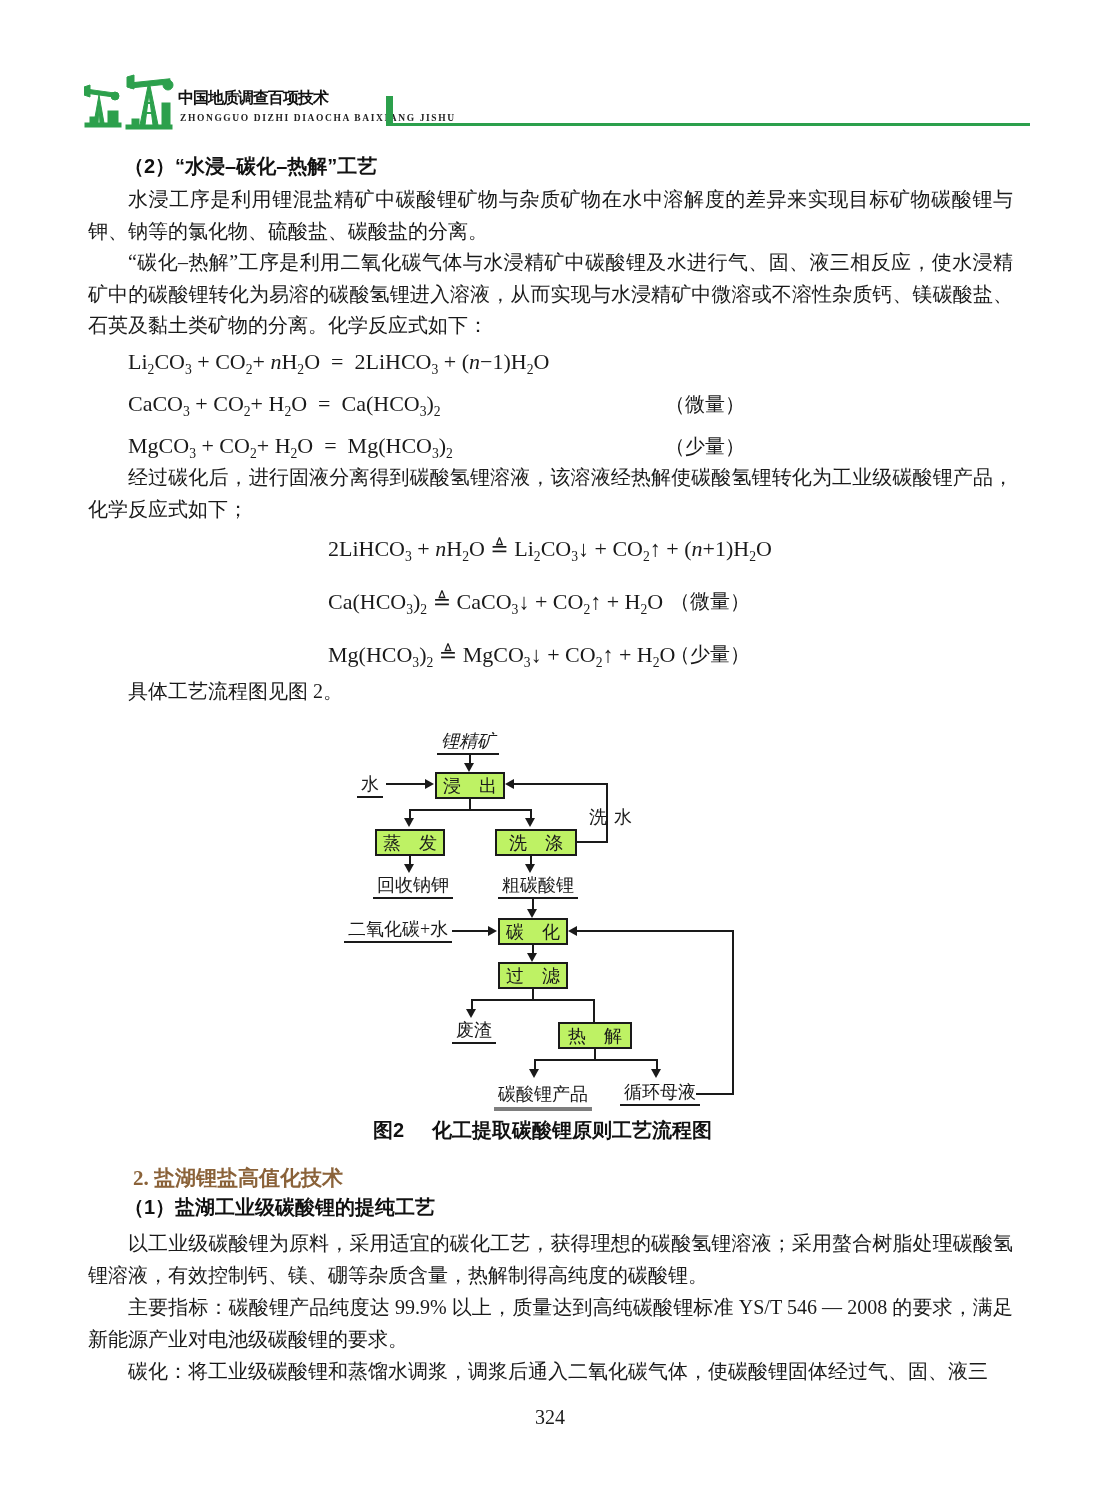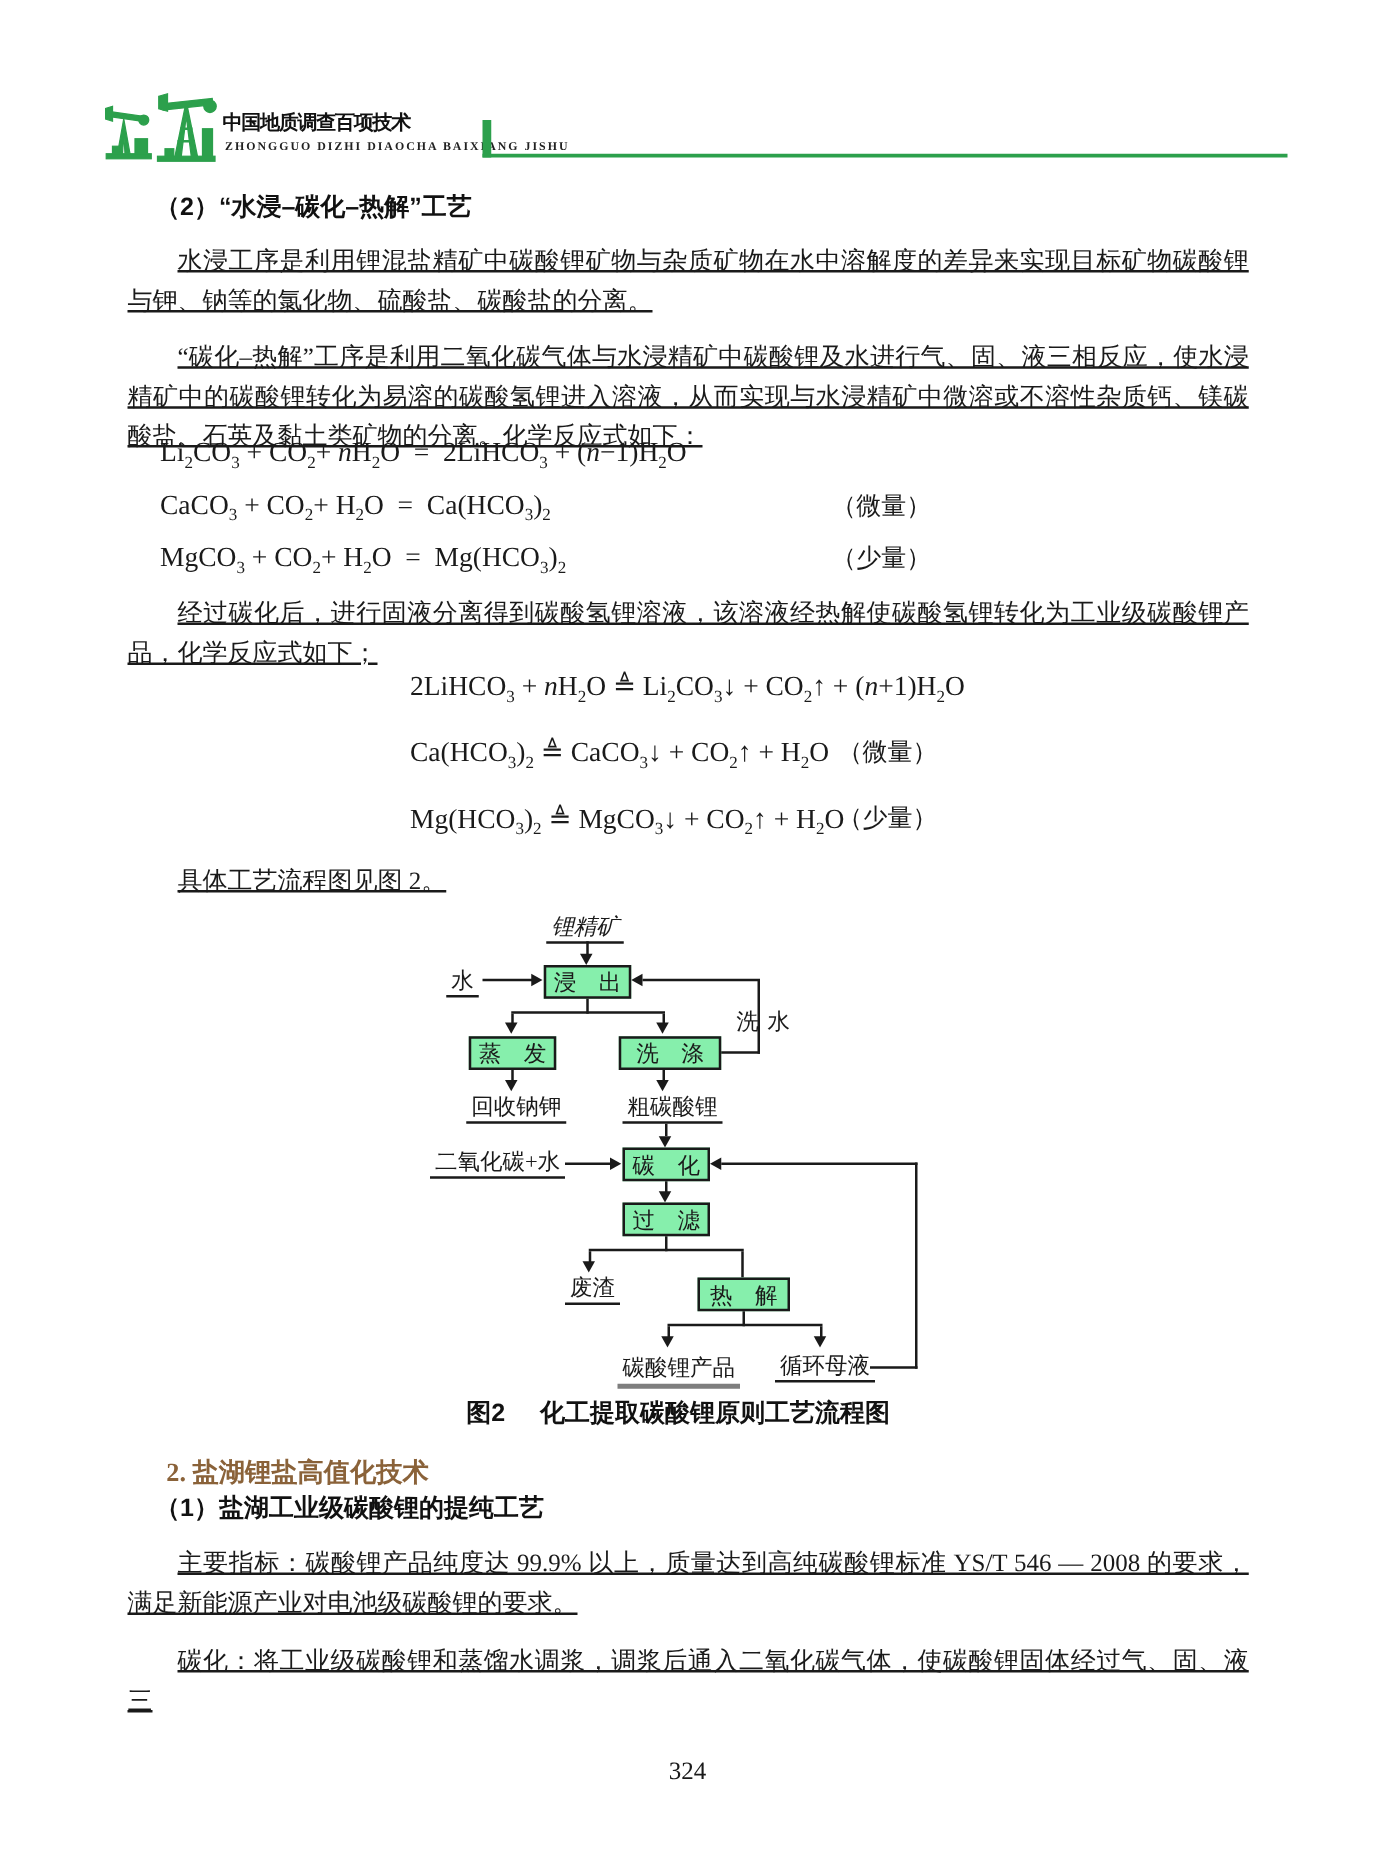--- a/index.html
+++ b/index.html
@@ -21,21 +21,21 @@
   .brand-sub {
     position:absolute; left:180px; top:113px;
     font-family:"Liberation Serif","DejaVu Serif",serif;
     font-weight:bold; font-size:9.5px; letter-spacing:1.6px; color:#222; white-space:nowrap;
   }
   .accent-bar  { position:absolute; left:386px; top:96px;  width:7px;  height:30px; }
   .accent-rule { position:absolute; left:386px; top:123px; width:644px; height:3px; }
 
   
   .text-col { position:absolute; left:88px; width:925px; font-size:20px; line-height:31.5px; text-align:justify; }
-  .text-col p { margin:14px; text-indent:2em;text-decoration:underline; }
+  .text-col p { margin:0; text-indent:2em; }
   h2,h3 { margin:0; font-family:"Liberation Sans","DejaVu Sans",sans-serif; }
   .h-sub   { font-size:20px; line-height:27px; padding-left:36px; font-weight:bold; color:#111; margin-bottom:4px; }
   .h-brown { font-family:"Liberation Serif","DejaVu Serif",serif; font-size:21px; line-height:28px; padding-left:45px; font-weight:bold; margin-bottom:2px; }
   .blk-bottom { line-height:32px; }
   .blk-bottom .h-sub { margin-bottom:6px; margin-top:2px; }
 
   
   .eq-block { position:absolute; font-size:22px; }
   .eq-row { position:relative; display:flex; align-items:center; }
   .eq-block.set1 .eq-row { height:42px; }
@@ -44,21 +44,21 @@
   .formula sub { font-size:0.62em; line-height:0; }
   .formula i { font-style:italic; }
   .eq-note { position:absolute; font-size:20px; white-space:nowrap; }
   .eq-block.set1 .eq-note { left:537px; }
   .eq-block.set2 .eq-note { left:342px; }
 
   
   .flowchart { position:absolute; left:340px; top:723px; width:405px; height:394px;
                font-size:18px; line-height:20px; }
   .fc-box {
-    position:absolute; border:2px solid #1a1a1a; background:#86efac;
+    position:absolute; border:2px solid #1a1a1a; background:#bef264;
     display:flex; align-items:center; justify-content:center; white-space:nowrap;
   }
   .fc-label { position:absolute; white-space:nowrap; padding:0 4px; }
   .ul  { border-bottom:2px solid #1a1a1a; padding-bottom:2px; }
   .ul-thick { border-bottom:4px solid #7e7e7e; padding-bottom:3px; }
   .fl { position:absolute; background:#1a1a1a; }
   .ahd,.ahl,.ahr { position:absolute; width:0; height:0; }
   .ahd { border-left:5px solid transparent; border-right:5px solid transparent; border-top:9px solid #1a1a1a; }
   .ahl { border-top:5px solid transparent; border-bottom:5px solid transparent; border-right:9px solid #1a1a1a; }
   .ahr { border-top:5px solid transparent; border-bottom:5px solid transparent; border-left:9px solid #1a1a1a; }
@@ -223,18 +223,19 @@
     <div class="fl" style="left:356px; top:370px; width:38px; height:2px;"></div>
   </div>
 
   <div class="fig-caption">
     <span class="cap-label">图2</span><span>化工提取碳酸锂原则工艺流程图</span>
   </div>
 
   <section class="text-col blk-bottom" style="top:1164px;">
     <h2 class="h-brown" style="color:#8a6239;">2. 盐湖锂盐高值化技术</h2>
     <h3 class="h-sub">（1）盐湖工业级碳酸锂的提纯工艺</h3>
+    <p>以工业级碳酸锂为原料，采用适宜的碳化工艺，获得理想的碳酸氢锂溶液；采用螯合树脂处理碳酸氢锂溶液，有效控制钙、镁、硼等杂质含量，热解制得高纯度的碳酸锂。</p>
     <p>主要指标：碳酸锂产品纯度达 99.9% 以上，质量达到高纯碳酸锂标准 YS/T 546 — 2008 的要求，满足新能源产业对电池级碳酸锂的要求。</p>
     <p>碳化：将工业级碳酸锂和蒸馏水调浆，调浆后通入二氧化碳气体，使碳酸锂固体经过气、固、液三</p>
   </section>
 
   <div class="page-num">324</div>
 </div>
 
 </body></html>

